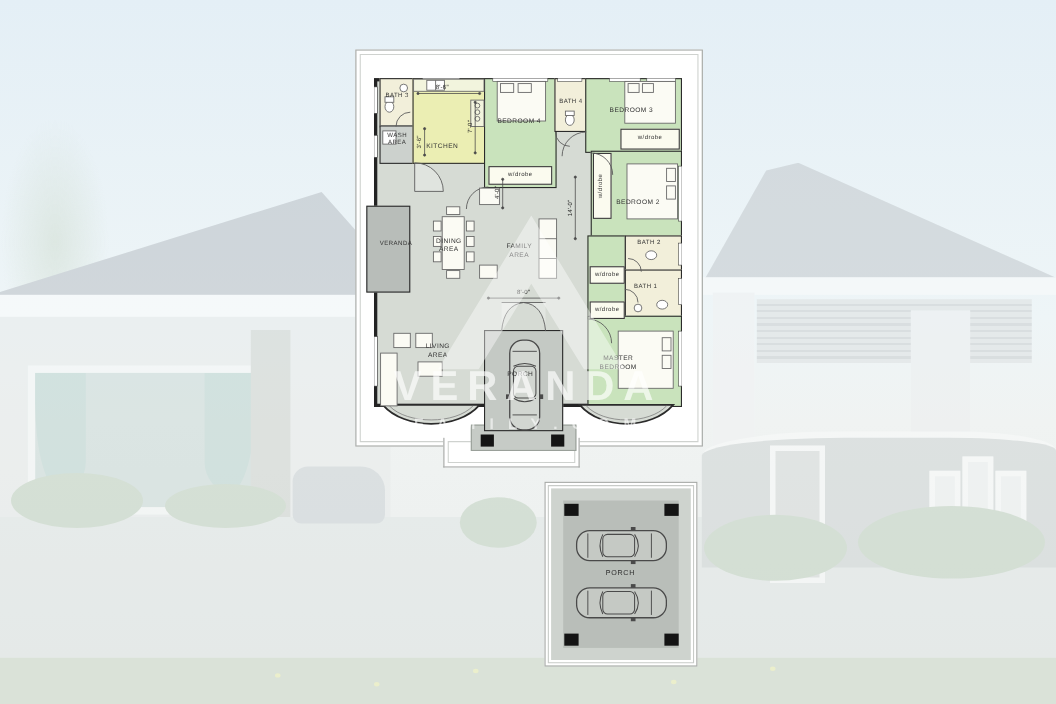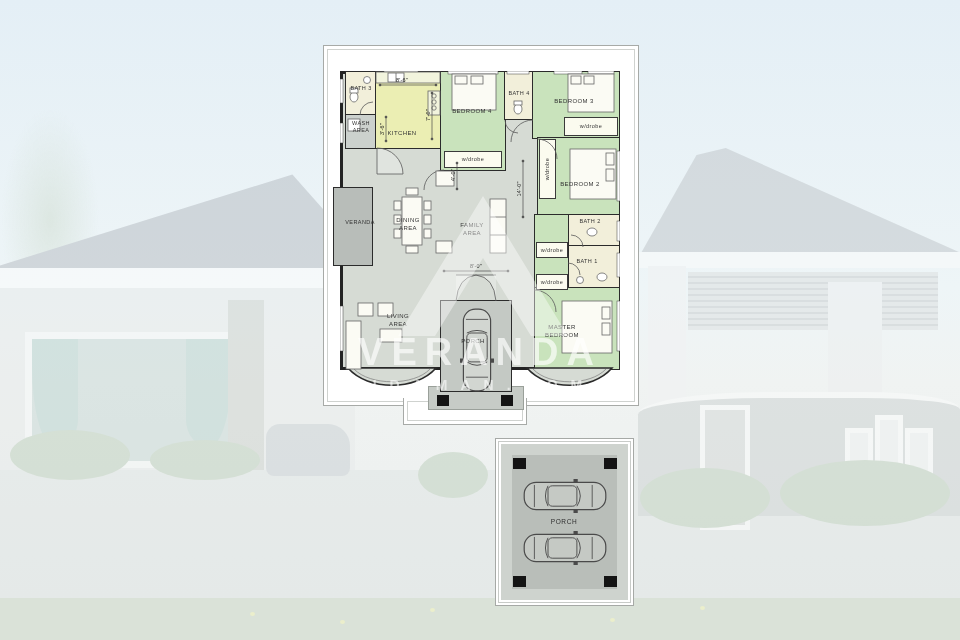--- a/index.html
+++ b/index.html
@@ -288,21 +288,21 @@
     <span class="r dim v" style="left:42px;top:58px;">3'-6"</span>
     <span class="r dim v" style="left:113px;top:104px;">4'-0"</span>
     <span class="r dim v" style="left:179px;top:118px;">14'-0"</span>
     <span class="r dim" style="left:136px;top:195px;">8'-0"</span>
   </div>
 
   <svg class="r wm-logo" width="170" height="140" viewBox="0 0 170 140">
     <polygon points="85,0 170,140 133,140 85,62 37,140 0,140" fill="rgba(255,255,255,.42)"></polygon>
   </svg>
   <div class="r wm1">VERANDA</div>
-  <div class="r wm2">IDAMAN.COM</div>
+  <div class="r wm2">FAMILY.COM</div>
 
   <div class="r carport">
     <div class="r cp-band"></div>
     <div class="r cp-floor"></div>
     <div class="r col" style="left:17px;top:19px;width:13px;height:11px;"></div>
     <div class="r col" style="left:108px;top:19px;width:13px;height:11px;"></div>
     <div class="r col" style="left:17px;top:137px;width:13px;height:11px;"></div>
     <div class="r col" style="left:108px;top:137px;width:13px;height:11px;"></div>
     <svg class="r car" style="left:25px;top:40px;" viewBox="0 0 100 40">
       <rect x="2" y="4" width="96" height="32" rx="14" fill="#c5c9c4" stroke="#4a4a4a" stroke-width="1.4"></rect>

